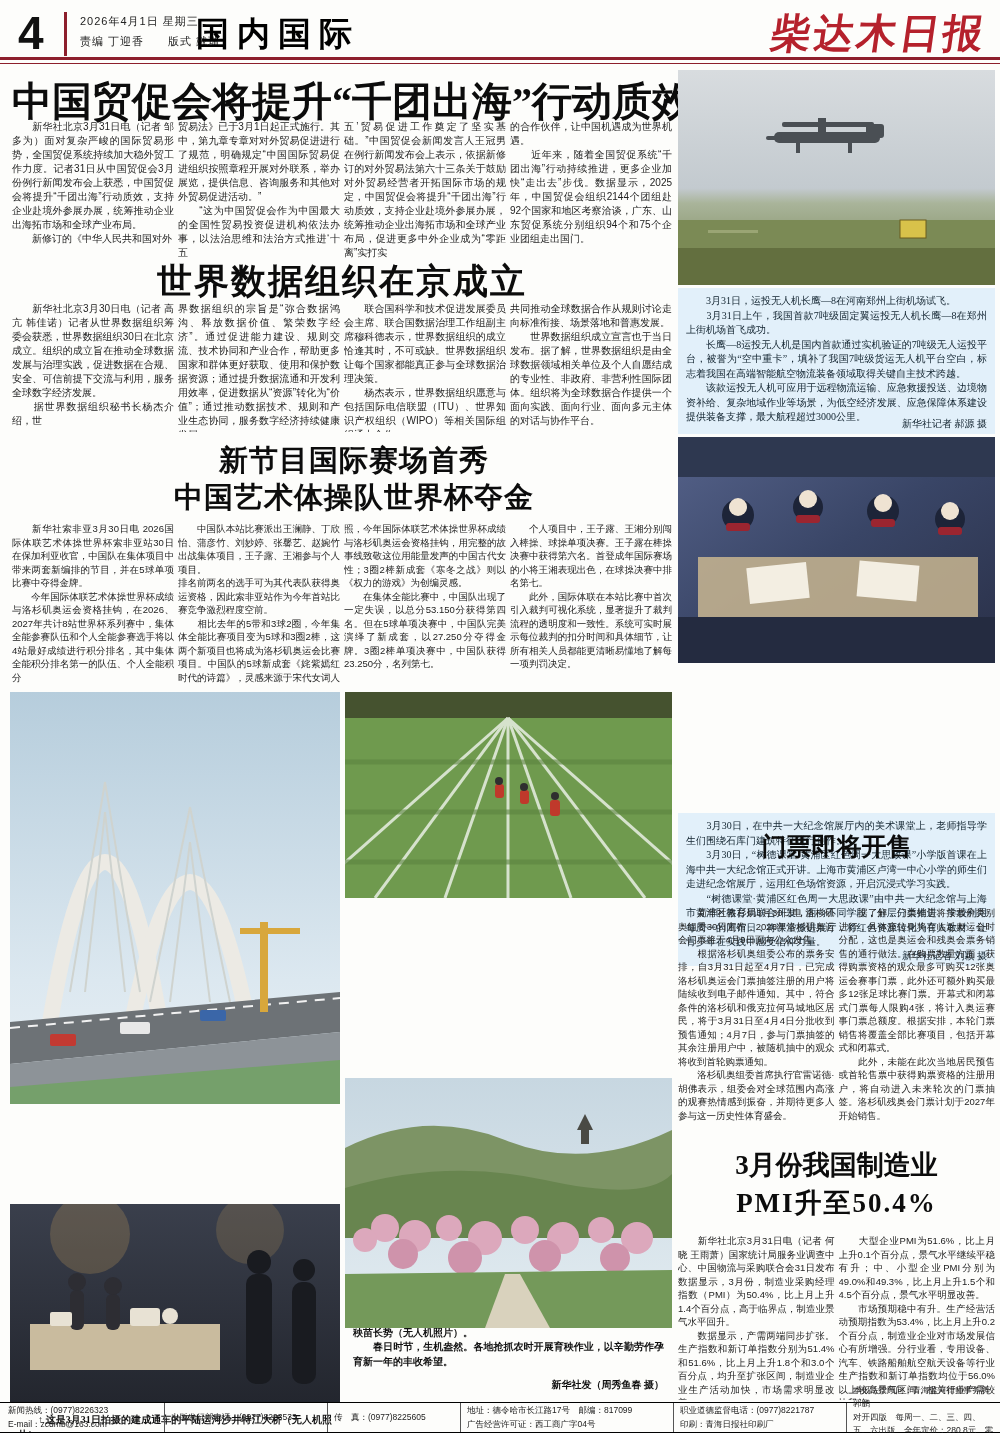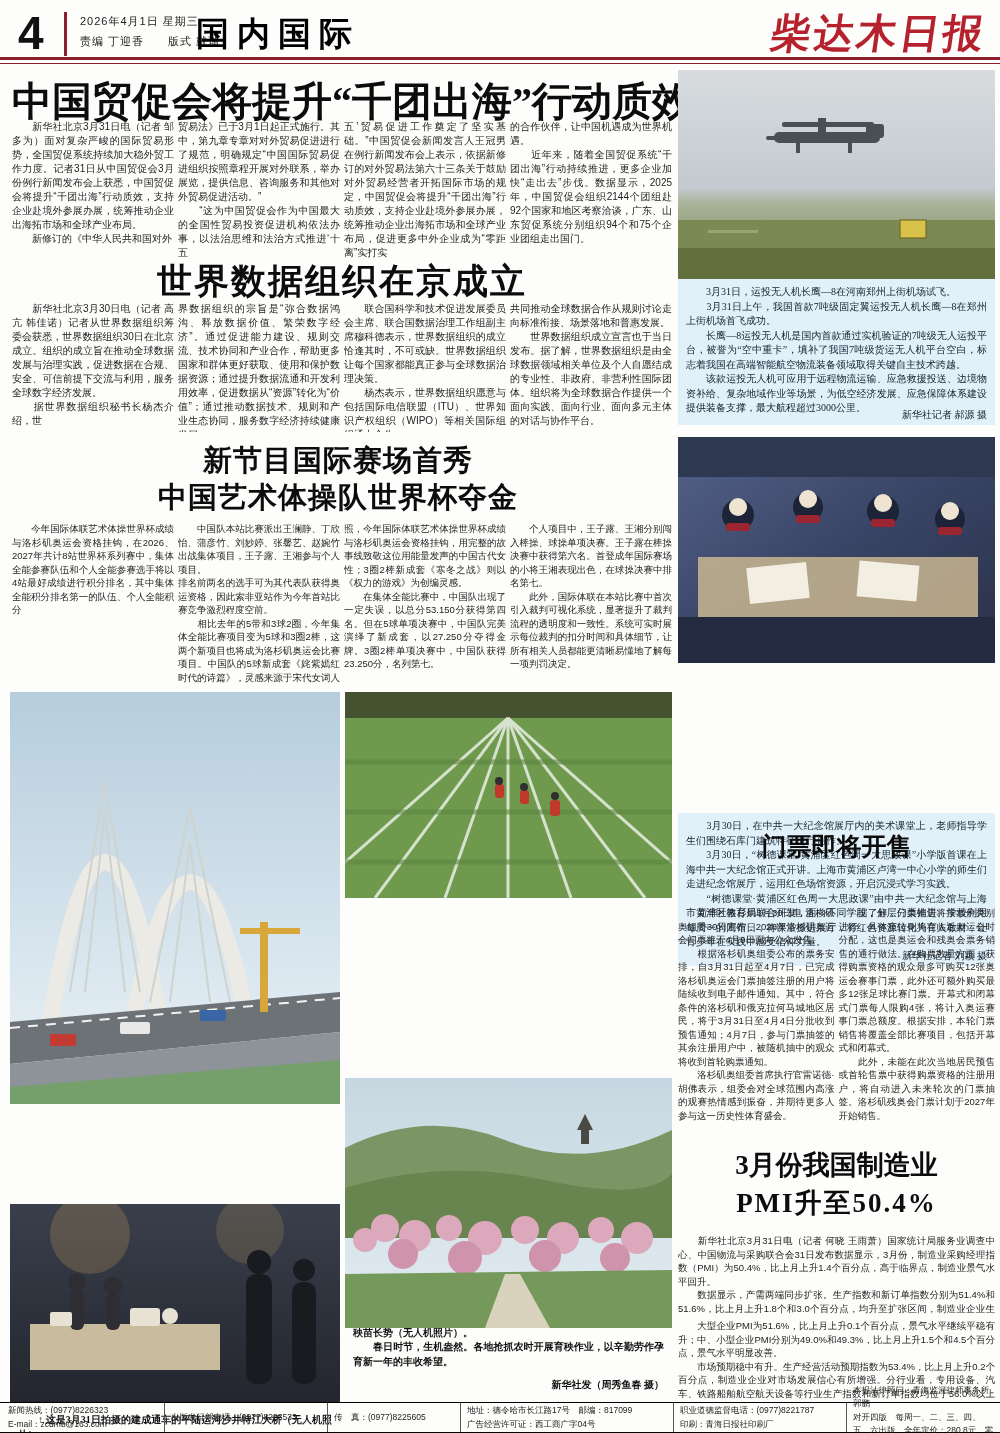--- a/index.html
+++ b/index.html
@@ -92,26 +92,27 @@
   <div class="col">
       <p>　　联合国科学和技术促进发展委员会主席、联合国数据治理工作组副主席穆科德表示，世界数据组织的成立恰逢其时，不可或缺。世界数据组织让每个国家都能真正参与全球数据治理决策。</p>
       <p>　　杨杰表示，世界数据组织愿意与包括国际电信联盟（ITU）、世界知识产权组织（WIPO）等相关国际组织通力合作，</p>
     </div>
   <div class="col">
       <p>共同推动全球数据合作从规则讨论走向标准衔接、场景落地和普惠发展。</p>
       <p>　　世界数据组织成立宣言也于当日发布。据了解，世界数据组织是由全球数据领域相关单位及个人自愿结成的专业性、非政府、非营利性国际团体。组织将为全球数据合作提供一个面向实践、面向行业、面向多元主体的对话与协作平台。</p>
     </div>
 </div>
 
-<div class="abs h3" style="left:8px;top:442px;width:660px;">
+<div class="abs h3" style="left:24px;top:442px;width:660px;">
   <div>新节目国际赛场首秀</div>
   <div>中国艺术体操队世界杯夺金</div>
 </div>
 <div class="abs body body-sm" style="left:12px;top:522px;width:660px;height:164px;">
   <div class="col">
+      <p>　　新华社索非亚3月30日电 2026国际体联艺术体操世界杯索非亚站30日在保加利亚收官，中国队在集体项目中带来两套新编排的节目，并在5球单项比赛中夺得金牌。</p>
       <p>　　今年国际体联艺术体操世界杯成绩与洛杉矶奥运会资格挂钩，在2026、2027年共计8站世界杯系列赛中，集体全能参赛队伍和个人全能参赛选手将以4站最好成绩进行积分排名，其中集体全能积分排名第一的队伍、个人全能积分</p>
     </div>
   <div class="col">
       <p>　　中国队本站比赛派出王澜静、丁欣怡、蒲彦竹、刘妙婷、张馨艺、赵婉竹出战集体项目，王子露、王湘参与个人项目。</p>
       <p>排名前两名的选手可为其代表队获得奥运资格，因此索非亚站作为今年首站比赛竞争激烈程度空前。</p>
       <p>　　相比去年的5带和3球2圈，今年集体全能比赛项目变为5球和3圈2棒，这两个新项目也将成为洛杉矶奥运会比赛项目。中国队的5球新成套《姹紫嫣红时代的诗篇》，灵感来源于宋代女词人李清</p>
     </div>
   <div class="col">
       <p>照，今年国际体联艺术体操世界杯成绩与洛杉矶奥运会资格挂钩，用完整的故事线致敬这位用能量发声的中国古代女性；3圈2棒新成套《寒冬之战》则以《权力的游戏》为创编灵感。</p>
       <p>　　在集体全能比赛中，中国队出现了一定失误，以总分53.150分获得第四名。但在5球单项决赛中，中国队完美演绎了新成套，以27.250分夺得金牌。3圈2棒单项决赛中，中国队获得23.250分，名列第七。</p>
@@ -141,21 +142,21 @@
       <rect x="140" y="48" width="8" height="18"></rect>
       <rect x="104" y="52" width="92" height="5" rx="2"></rect>
       <rect x="188" y="54" width="18" height="14" rx="3"></rect>
       <rect x="118" y="73" width="4" height="10"></rect>
         <rect x="170" y="73" width="4" height="10"></rect>
     </g>
     <rect x="222" y="150" width="26" height="18" fill="#d8c24a" stroke="#6b5d1e"></rect>
     <rect x="30" y="160" width="50" height="3" fill="#9aa574"></rect>
   </svg>
 </div>
-<div class="abs cap" style="left:678px;top:279px;width:301px;height:124px;">
+<div class="abs cap" style="left:678px;top:288px;width:301px;height:124px;">
   <div>
       <p>　　3月31日，运投无人机长鹰—8在河南郑州上街机场试飞。</p>
       <p>　　3月31日上午，我国首款7吨级固定翼运投无人机长鹰—8在郑州上街机场首飞成功。</p>
       <p>　　长鹰—8运投无人机是国内首款通过实机验证的7吨级无人运投平台，被誉为“空中重卡”，填补了我国7吨级货运无人机平台空白，标志着我国在高端智能航空物流装备领域取得关键自主技术跨越。</p>
       <p>　　该款运投无人机可应用于远程物流运输、应急救援投送、边境物资补给、复杂地域作业等场景，为低空经济发展、应急保障体系建设提供装备支撑，最大航程超过3000公里。</p>
     </div>
   <div class="credit">新华社记者 郝源 摄</div>
 </div>
 
 <div class="abs photo" style="left:678px;top:437px;width:317px;height:226px;">
@@ -214,21 +215,21 @@
   <div class="col">
       <p>　　据了解，门票销售将按票价类别进行，具体座位则将在临近奥运会时分配，这也是奥运会和残奥会票务销售的通行做法。在购票数量方面，获得购票资格的观众最多可购买12张奥运会赛事门票，此外还可额外购买最多12张足球比赛门票。开幕式和闭幕式门票每人限购4张，将计入奥运赛事门票总额度。根据安排，本轮门票销售将覆盖全部比赛项目，包括开幕式和闭幕式。</p>
       <p>　　此外，未能在此次当地居民预售或首轮售票中获得购票资格的注册用户，将自动进入未来轮次的门票抽签。洛杉矶残奥会门票计划于2027年开始销售。</p>
     </div>
 </div>
 
 <div class="abs h4" style="left:678px;top:1146px;width:317px;font-size:27px;line-height:38px;">
   <div>3月份我国制造业</div>
   <div style="letter-spacing:2px;">PMI升至50.4%</div>
 </div>
-<div class="abs body body-sm" style="left:678px;top:1234px;width:317px;height:166px;flex-direction:column;">
+<div class="abs body body-sm" style="left:678px;top:1234px;width:317px;height:166px;">
   <div class="col">
       <p>　　新华社北京3月31日电（记者 何晓 王雨萧）国家统计局服务业调查中心、中国物流与采购联合会31日发布数据显示，3月份，制造业采购经理指数（PMI）为50.4%，比上月上升1.4个百分点，高于临界点，制造业景气水平回升。</p>
       <p>　　数据显示，产需两端同步扩张。生产指数和新订单指数分别为51.4%和51.6%，比上月上升1.8个和3.0个百分点，均升至扩张区间，制造业企业生产活动加快，市场需求明显改善。</p>
     </div>
   <div class="col">
       <p>　　大型企业PMI为51.6%，比上月上升0.1个百分点，景气水平继续平稳有升；中、小型企业PMI分别为49.0%和49.3%，比上月上升1.5个和4.5个百分点，景气水平明显改善。</p>
       <p>　　市场预期稳中有升。生产经营活动预期指数为53.4%，比上月上升0.2个百分点，制造业企业对市场发展信心有所增强。分行业看，专用设备、汽车、铁路船舶航空航天设备等行业生产指数和新订单指数均位于56.0%以上较高景气区间，相关行业产需较快释放。</p>
     </div>
 </div>
 

